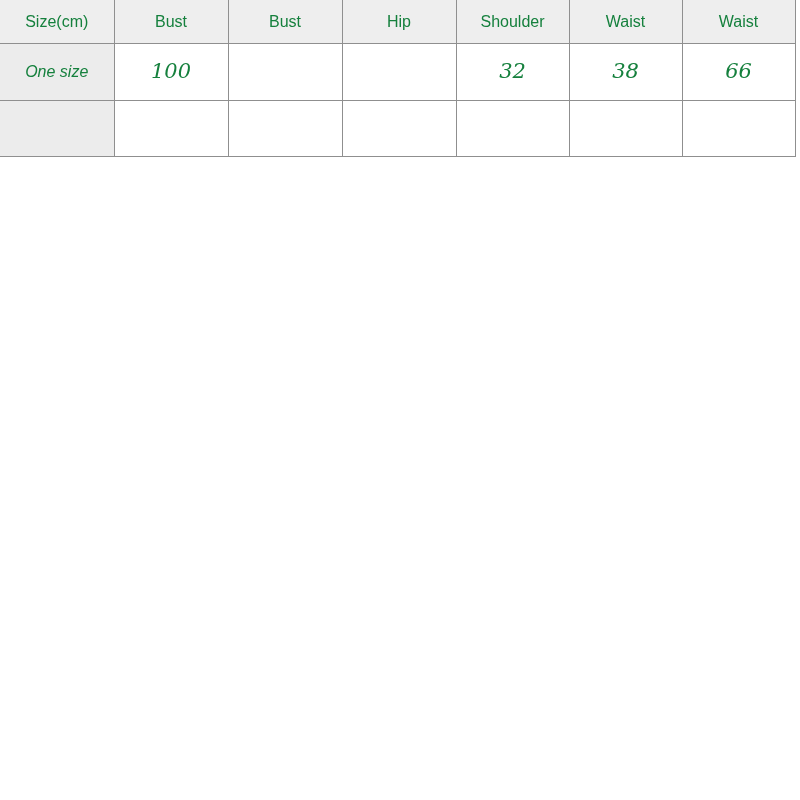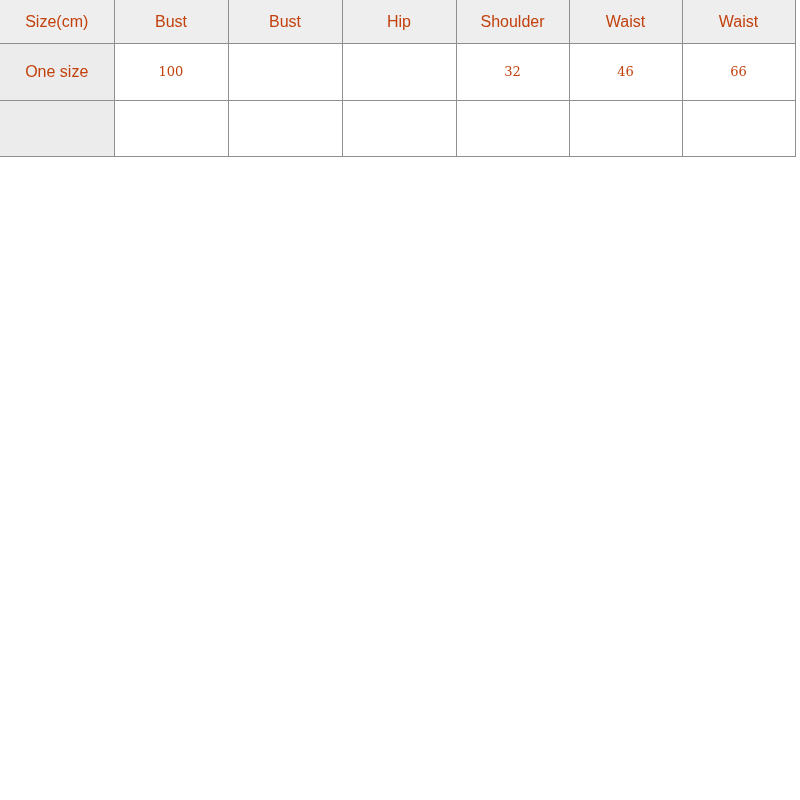--- a/index.html
+++ b/index.html
@@ -27,50 +27,50 @@
     table-layout: fixed;
     width: 795px;
     background: #ffffff;
   }
 
   table.size-chart td {
     border: 1px solid #8f8f8f;
     padding: 0;
     text-align: center;
     vertical-align: middle;
-    color: #c2410c;
+    color: #15803d;
     font-size: 16px;
     line-height: 1.2;
     font-weight: 400;
   }
 
   
   table.size-chart tr:first-child td { border-top: none; }
   table.size-chart td:first-child { border-left: none; }
 
   
   col.c-size     { width: 114px; }
   col.c-bust     { width: 114px; }
   col.c-waist    { width: 114px; }
   col.c-hip      { width: 114px; }
   col.c-shoulder { width: 113px; }
   col.c-sleeve   { width: 113px; }
   col.c-lenght   { width: 113px; }
 
   tr.head-row td { height: 43px; background: #eeeeee; }
-  tr.data-row td { height: 56px; background: #ffffff; }
+  tr.data-row td { height: 56px; background: #ffffff; font-style: italic; }
   tr.data-row td.label-cell { background: #ececec; }
   tr.blank-row td { height: 55px; background: #ffffff; }
   tr.blank-row td.label-cell { background: #ececec; }
 
   .cell-text {
     display: block;
     width: 100%;
   }
-  .num { font-family: "DejaVu Serif", "Liberation Serif", serif; font-size: 13px; }
+  .num { font-family: "DejaVu Serif", "Liberation Serif", serif; font-size: 21px; }
 </style>
 </head>
 <body>
 
 <div id="size-chart-wrap">
   <table class="size-chart">
     <colgroup>
       <col class="c-size">
         <col class="c-bust">
         <col class="c-waist">
@@ -114,21 +114,21 @@
         <td>
           <span class="cell-text num"></span>
         </td>
         <td>
           <span class="cell-text num"></span>
         </td>
         <td>
           <span class="cell-text num">32</span>
         </td>
         <td>
-          <span class="cell-text num">46</span>
+          <span class="cell-text num">38</span>
         </td>
         <td>
           <span class="cell-text num">66</span>
         </td>
       </tr>
 
       <tr class="blank-row">
         <td class="label-cell">
           <span class="cell-text"></span>
         </td>

